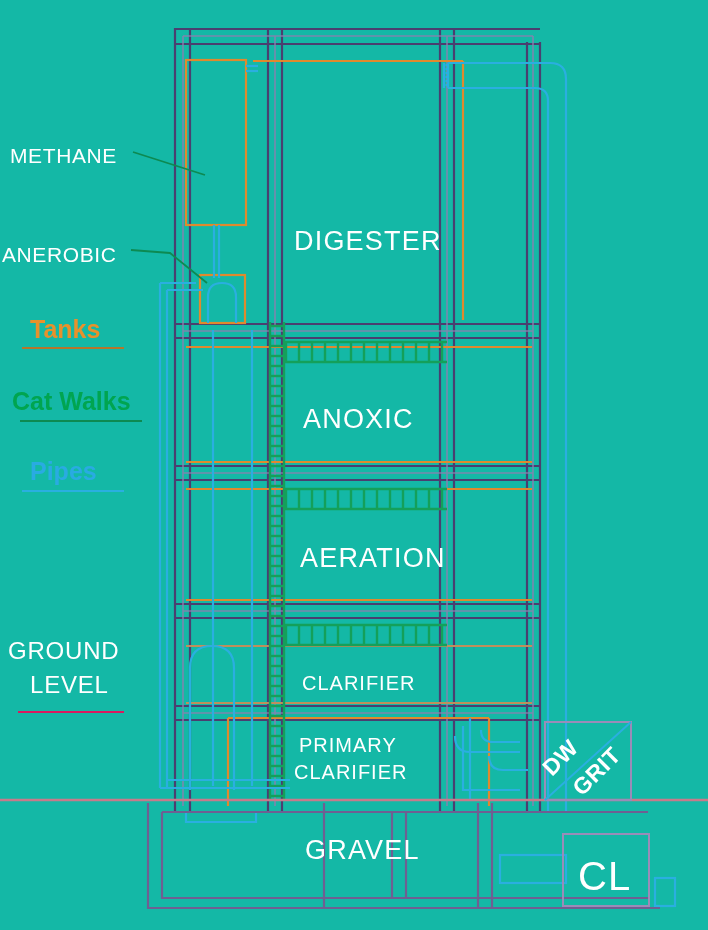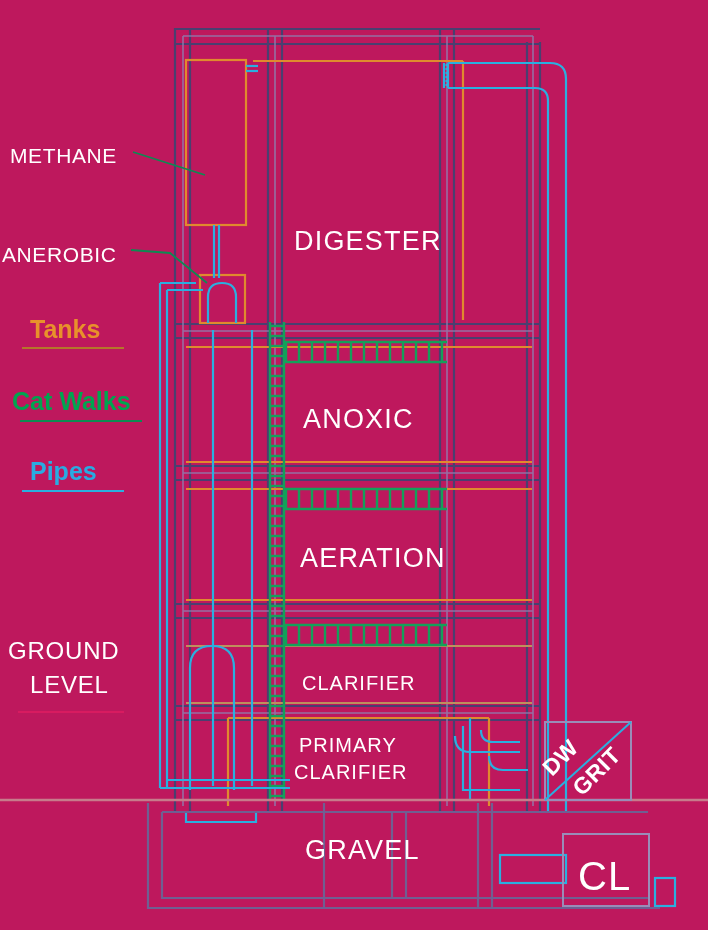--- a/index.html
+++ b/index.html
@@ -1,21 +1,21 @@
 <!DOCTYPE html>
 <html><head>
 <meta charset="utf-8">
 <title>Wastewater Treatment Plant Elevation</title>
 <style>
   html,body{margin:0;padding:0;background:#000;}
   body{
     width:708px;height:930px;overflow:hidden;position:relative;
     font-family:"Liberation Sans", sans-serif;
   }
-  #stage{position:absolute;left:0;top:0;width:708px;height:930px;background:#be185d;}
+  #stage{position:absolute;left:0;top:0;width:708px;height:930px;background:#14b8a6;}
   svg#dwg{position:absolute;left:0;top:0;width:708px;height:930px;display:block;}
 
   .lbl{fill:#ffffff;font-family:"Liberation Sans",sans-serif;font-weight:300;}
   .tank-label{font-size:27px;letter-spacing:1.2px;}
   .tank-label-sm{font-size:20px;letter-spacing:1.0px;}
   .callout-label{font-size:21px;letter-spacing:0.6px;}
   .ground-label{font-size:24px;letter-spacing:0.8px;}
   .legend-label{font-size:25px;font-weight:bold;letter-spacing:0px;}
   .box-label{font-size:40px;letter-spacing:1px;}
   .diag-label{font-size:23px;font-weight:bold;letter-spacing:0.5px;}

